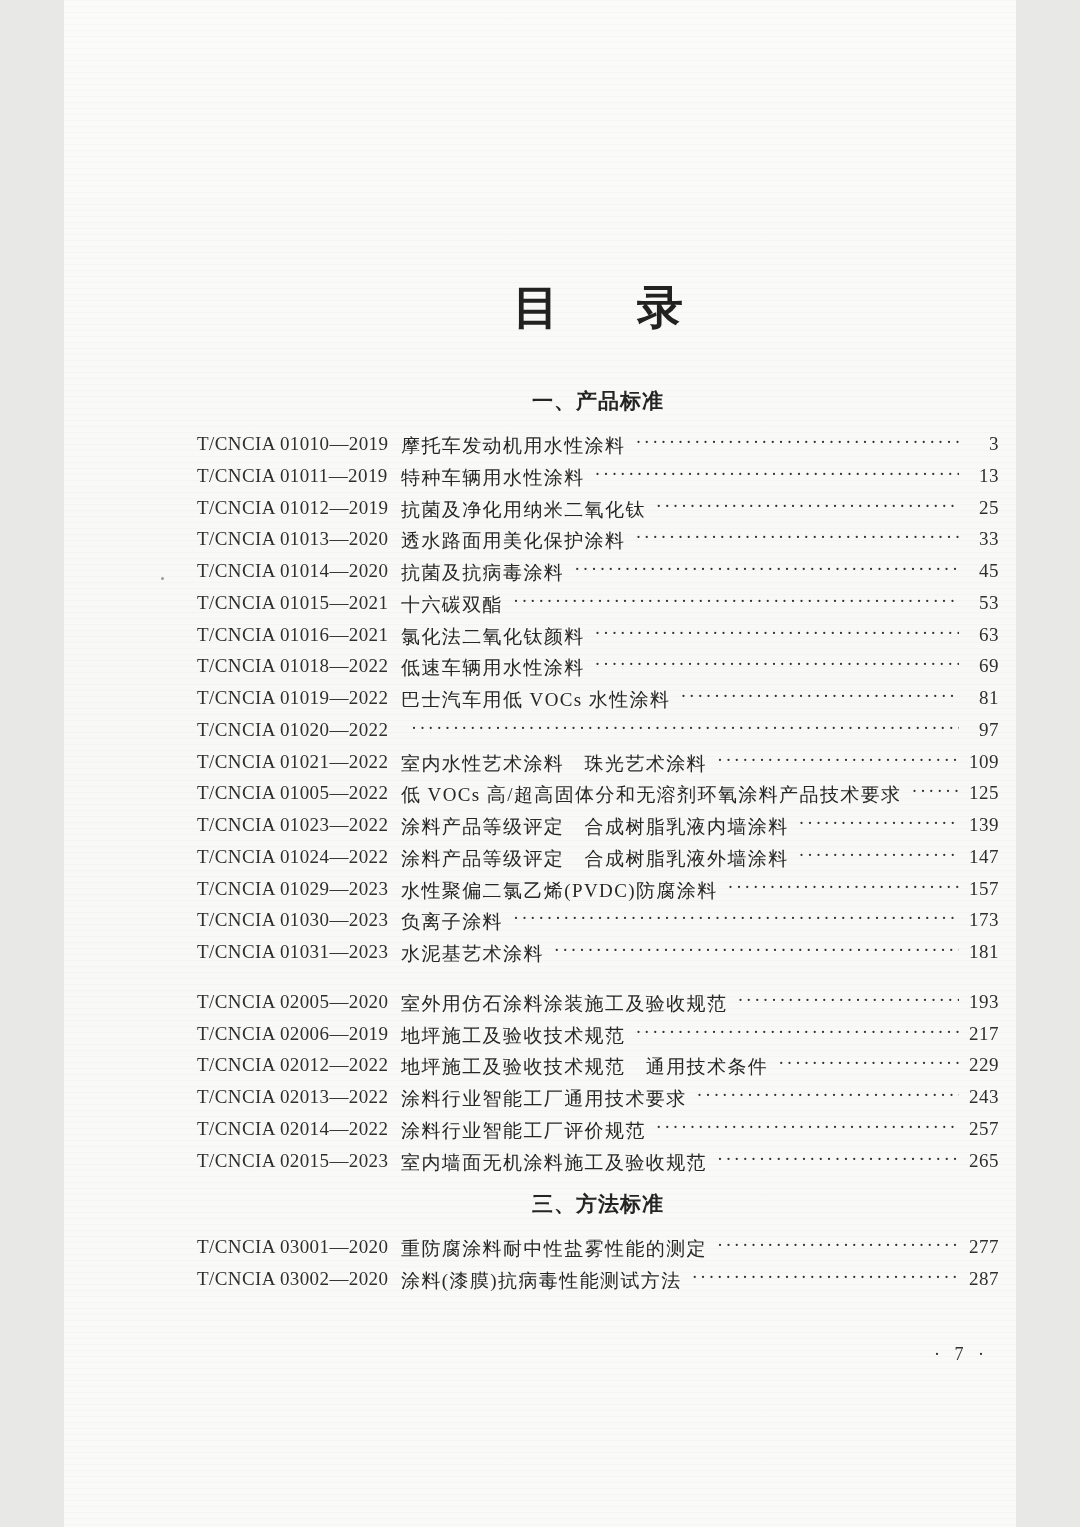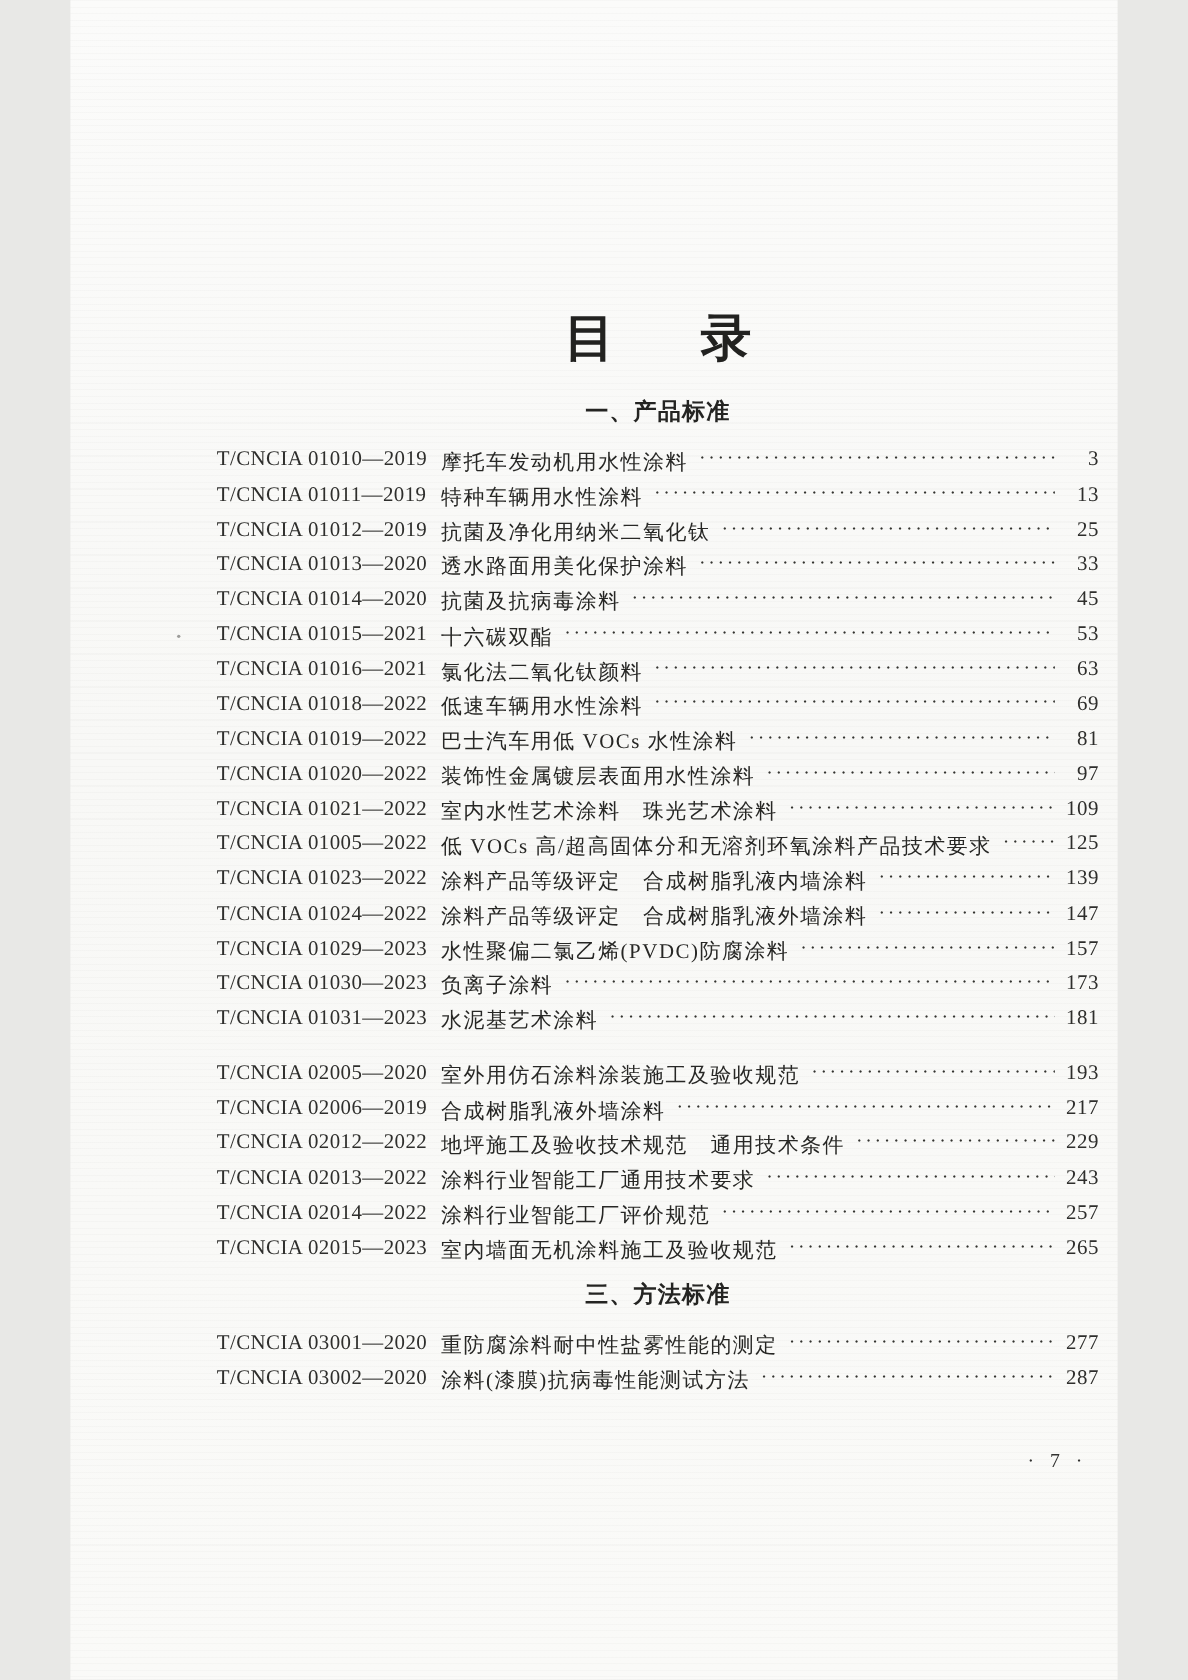--- a/index.html
+++ b/index.html
@@ -30,21 +30,21 @@
     margin: 0;
     text-align: center;
     font-family: "Liberation Sans", "DejaVu Sans", sans-serif;
     font-weight: 700;
     font-size: 46px;
     line-height: 50px;
     color: #222220;
     letter-spacing: 0;
   }
   .doc-title .gap { display: inline-block; width: 78px; }
-  .toc-section:first-of-type { margin-top: 29px; }
+  .toc-section:first-of-type { margin-top: 55px; }
   .toc-section + .toc-section { margin-top: 9px; }
   .section-heading {
     margin: 0;
     text-align: center;
     font-family: "Liberation Sans", "DejaVu Sans", sans-serif;
     font-weight: 700;
     font-size: 21px;
     line-height: 28px;
     color: #242422;
     letter-spacing: 1px;
@@ -166,21 +166,20 @@
               <span class="pageno">69</span>
             </div>
             <div class="toc-row">
               <span class="code">T/CNCIA 01019—2022</span>
               <span class="title">巴士汽车用低 VOCs 水性涂料</span>
               <span class="leader">······················································································································································</span>
               <span class="pageno">81</span>
             </div>
             <div class="toc-row">
               <span class="code">T/CNCIA 01020—2022</span>
-              <span class="title">装饰性金属镀层表面用水性涂料</span>
               <span class="leader">······················································································································································</span>
               <span class="pageno">97</span>
             </div>
             <div class="toc-row">
               <span class="code">T/CNCIA 01021—2022</span>
               <span class="title">室内水性艺术涂料　珠光艺术涂料</span>
               <span class="leader">······················································································································································</span>
               <span class="pageno">109</span>
             </div>
             <div class="toc-row">
@@ -224,21 +223,21 @@
         <section class="toc-section">
           <div class="section-entries">
             <div class="toc-row">
               <span class="code">T/CNCIA 02005—2020</span>
               <span class="title">室外用仿石涂料涂装施工及验收规范</span>
               <span class="leader">······················································································································································</span>
               <span class="pageno">193</span>
             </div>
             <div class="toc-row">
               <span class="code">T/CNCIA 02006—2019</span>
-              <span class="title">合成树脂乳液外墙涂料</span>
+              <span class="title">地坪施工及验收技术规范</span>
               <span class="leader">······················································································································································</span>
               <span class="pageno">217</span>
             </div>
             <div class="toc-row">
               <span class="code">T/CNCIA 02012—2022</span>
               <span class="title">地坪施工及验收技术规范　通用技术条件</span>
               <span class="leader">······················································································································································</span>
               <span class="pageno">229</span>
             </div>
             <div class="toc-row">

